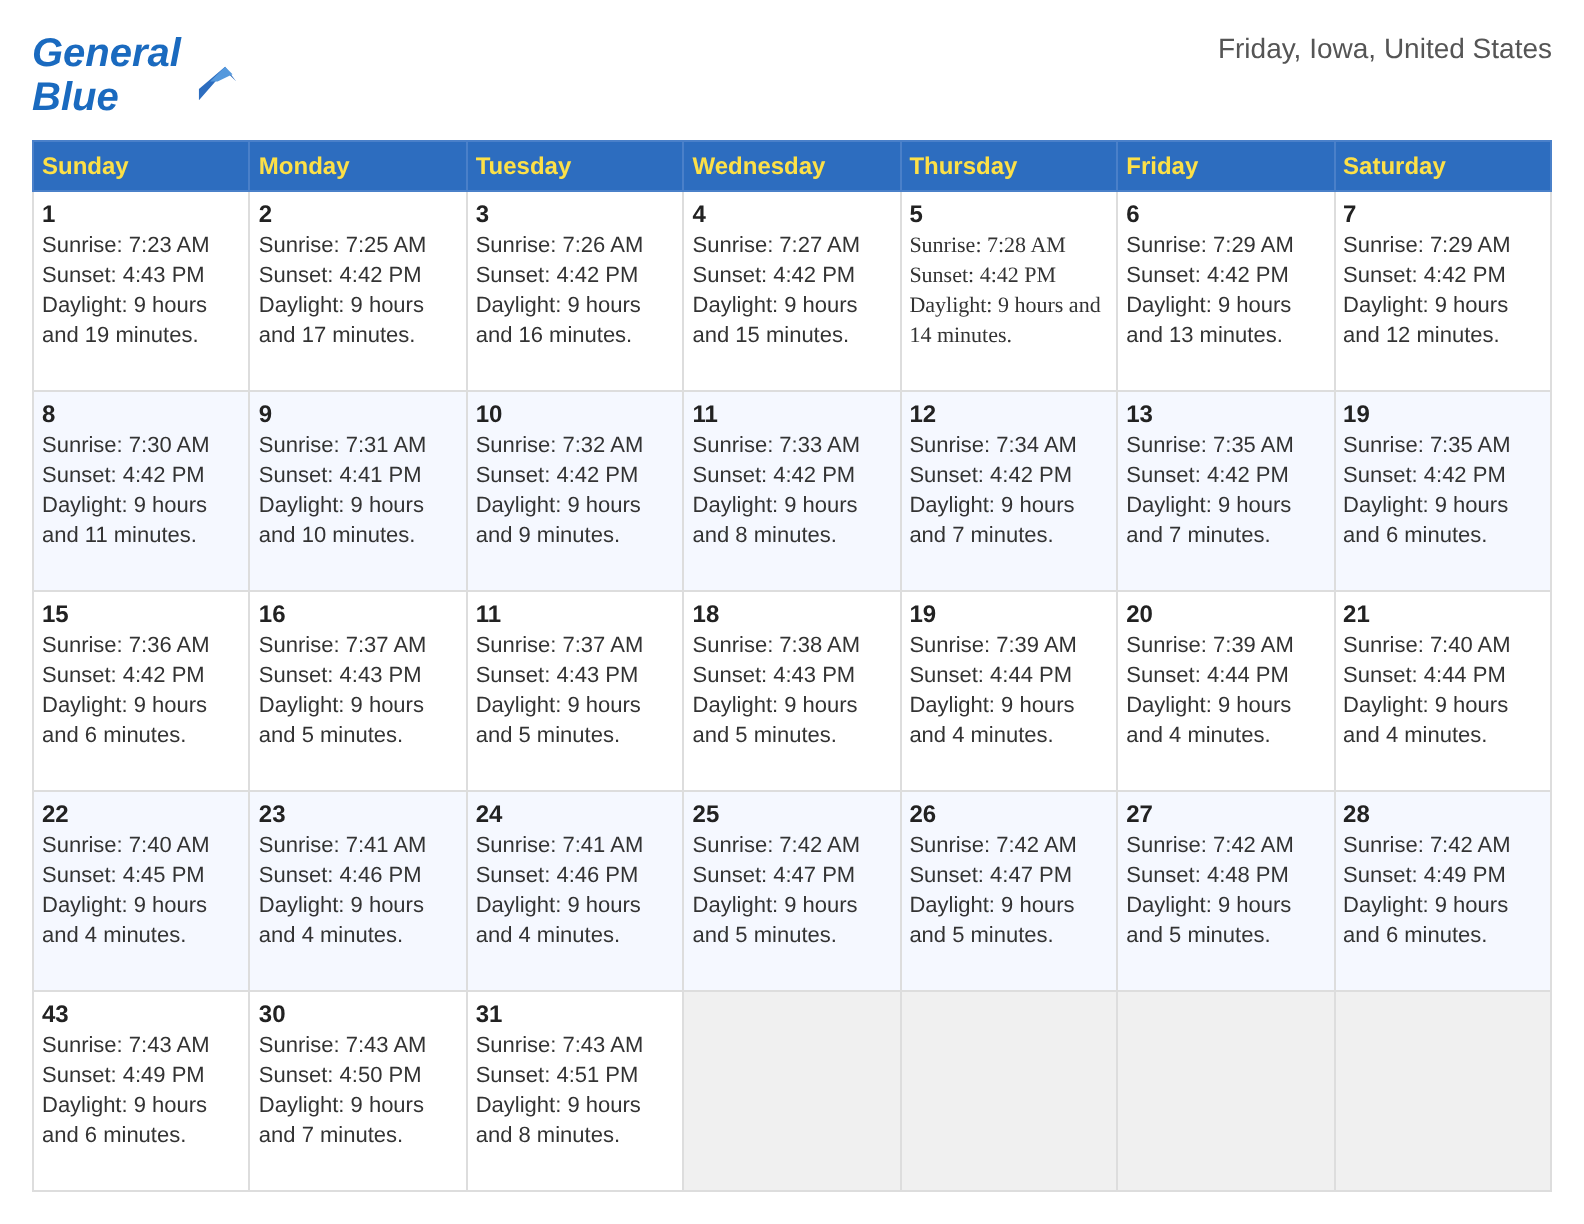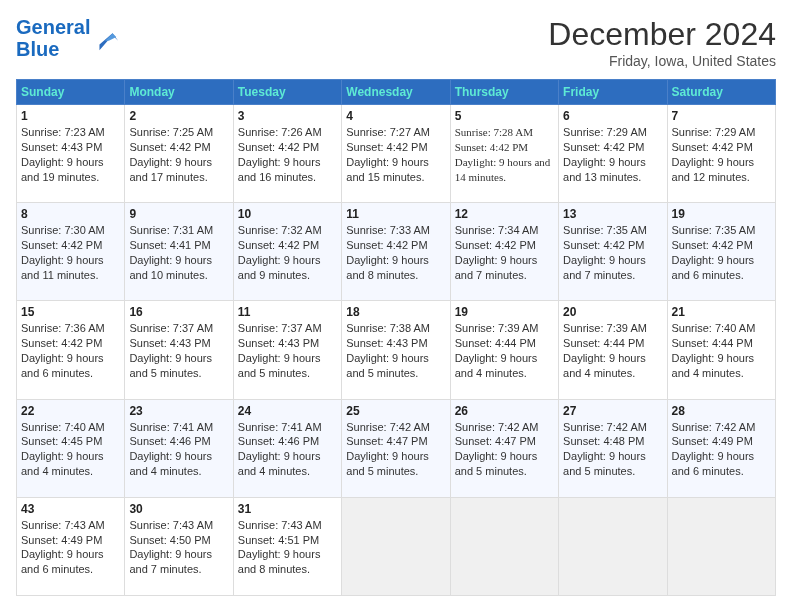--- a/index.html
+++ b/index.html
@@ -57,21 +57,21 @@
     .calendar {
       flex: 1;
       border: 1px solid #ccc;
       border-collapse: collapse;
       width: 100%;
       table-layout: fixed;
       font-size: 10.5px;
     }
     .calendar th {
       background: #2d6dbf;
-      color: #5eead4;
+      color: #fde047;
       padding: 5px 4px;
       text-align: left;
       font-size: 12px;
       font-weight: bold;
       border: 1px solid #4a80c9;
     }
     .calendar td {
       vertical-align: top;
       padding: 4px;
       border: 1px solid #ddd;
@@ -100,33 +100,32 @@
       border-collapse: collapse;
     }
   </style>
 </head>
 <body>
 
 <div class="page">
   <div class="header">
     <div class="logo">
       <div>
-        <div style="display:flex;align-items:center;">
+        <div style="display:flex;align-items:center;font-style:italic;">
           <span class="logo-text">
             <span>General</span><br><span>Blue</span>
           </span>
           <svg class="logo-icon" viewBox="0 0 30 30">
             <polygon points="8,22 22,10 28,18 22,12 8,28" fill="#2d6dbf"></polygon>
             <polygon points="14,18 22,10 26,14 18,18" fill="#5599dd"></polygon>
           </svg>
         </div>
       </div>
     </div>
     <div class="title-block">
-      <h1>December 2024</h1>
       <h2>Friday, Iowa, United States</h2>
     </div>
   </div>
 
   <table class="calendar">
     <thead>
       <tr>
       <th>Sunday</th>
           <th>Monday</th>
           <th>Tuesday</th>

